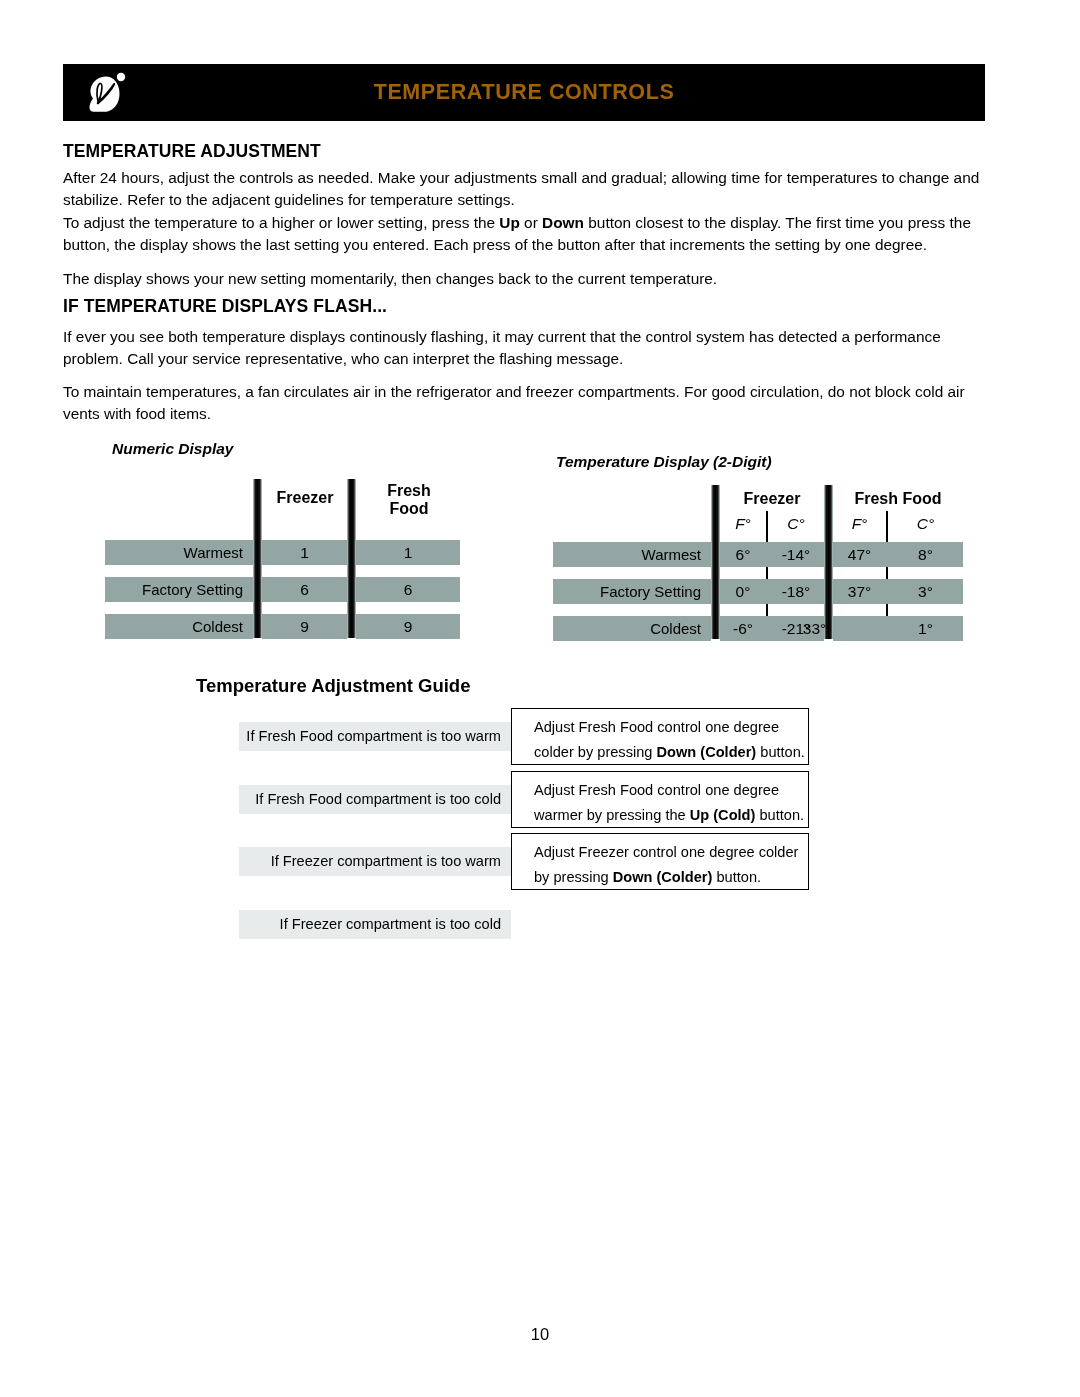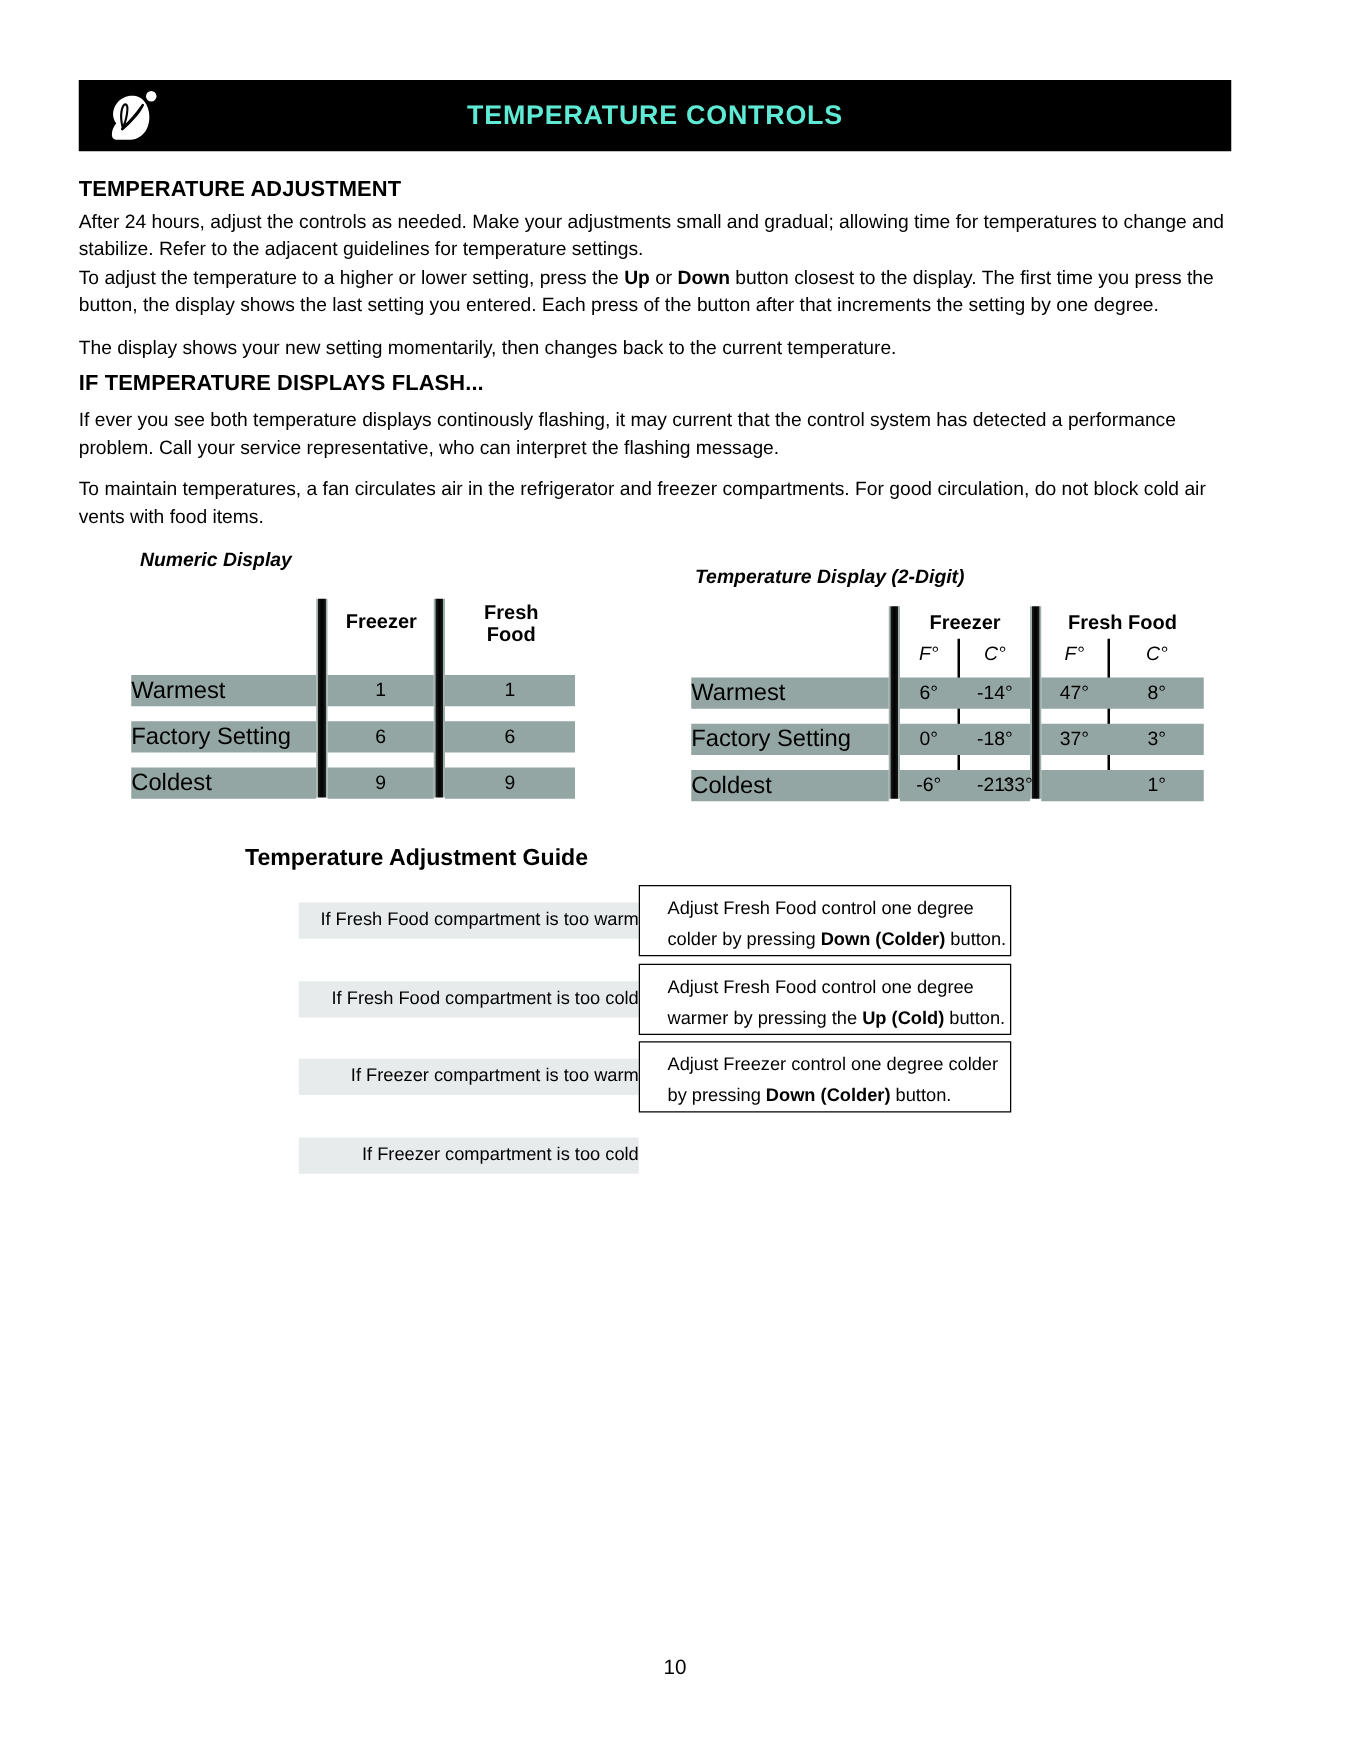--- a/index.html
+++ b/index.html
@@ -36,21 +36,21 @@
     height: 50px;
   }
   .header-title {
     position: absolute;
     left: 0;
     top: 0;
     width: 922px;
     height: 57px;
     line-height: 57px;
     text-align: center;
-    color: #5eead4;
+    color: #a16207;
     font-size: 21.5px;
     font-weight: bold;
     letter-spacing: 0.6px;
   }
 
   
   .sec-head {
     position: absolute;
     font-size: 17.5px;
     font-weight: bold;
@@ -75,21 +75,22 @@
   }
   .band {
     position: absolute;
     background: #93a6a3;
     height: 25px;
   }
   .band-label {
     position: absolute;
     height: 25px;
     line-height: 25px;
-    font-size: 19px;
+    font-size: 15px;
+    text-align: right;
     white-space: nowrap;
   }
   .cell {
     position: absolute;
     height: 25px;
     line-height: 25px;
     font-size: 15.5px;
     text-align: center;
     white-space: nowrap;
   }
@@ -126,20 +127,21 @@
     font-weight: bold;
     white-space: nowrap;
   }
   .cond {
     position: absolute;
     background: #e8ebec;
     font-size: 14.6px;
     text-align: right;
     white-space: nowrap;
     box-sizing: border-box;
+    padding-right: 10px;
   }
   .action {
     position: absolute;
     background: #ffffff;
     border: 1.6px solid #000000;
     box-sizing: border-box;
     font-size: 14.6px;
     line-height: 25px;
     padding: 6px 0 6px 22px;
   }

